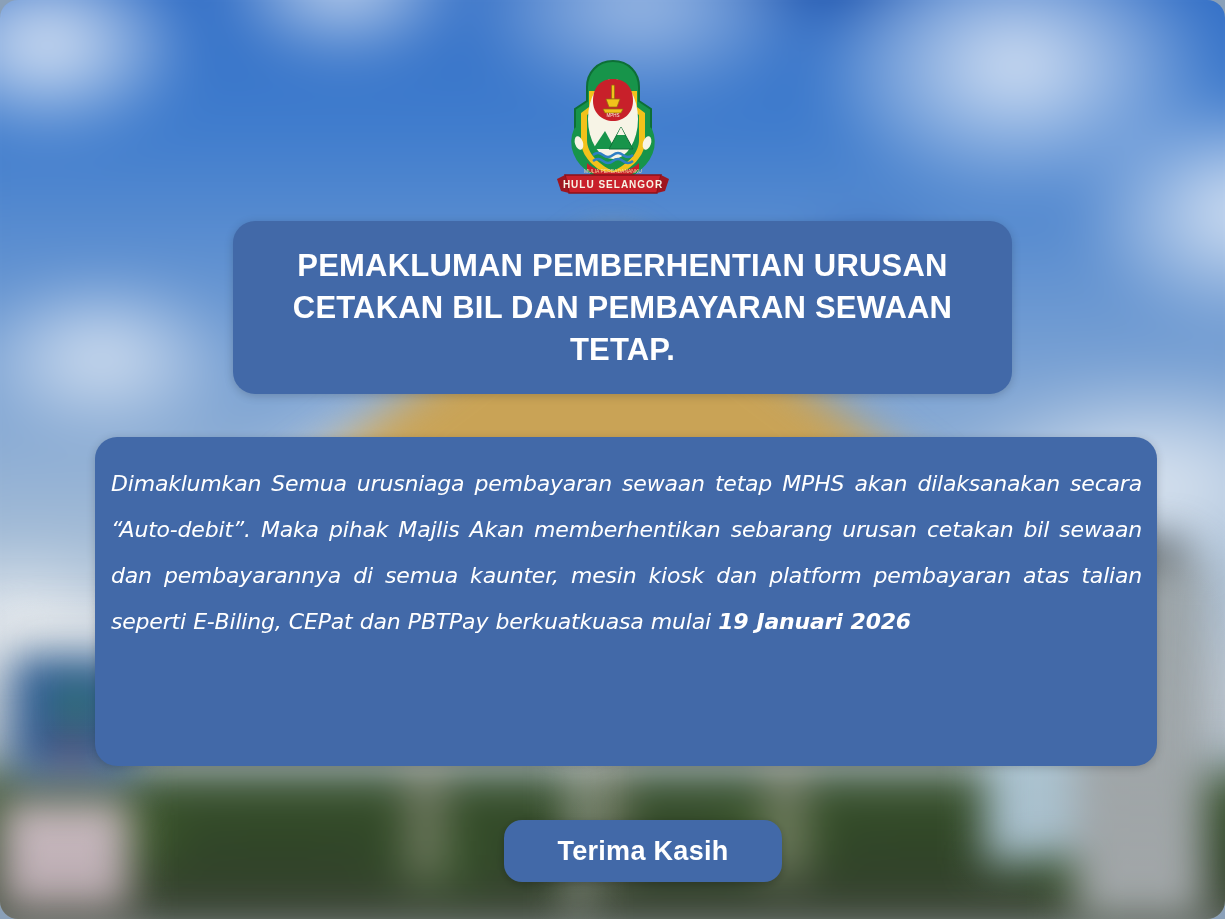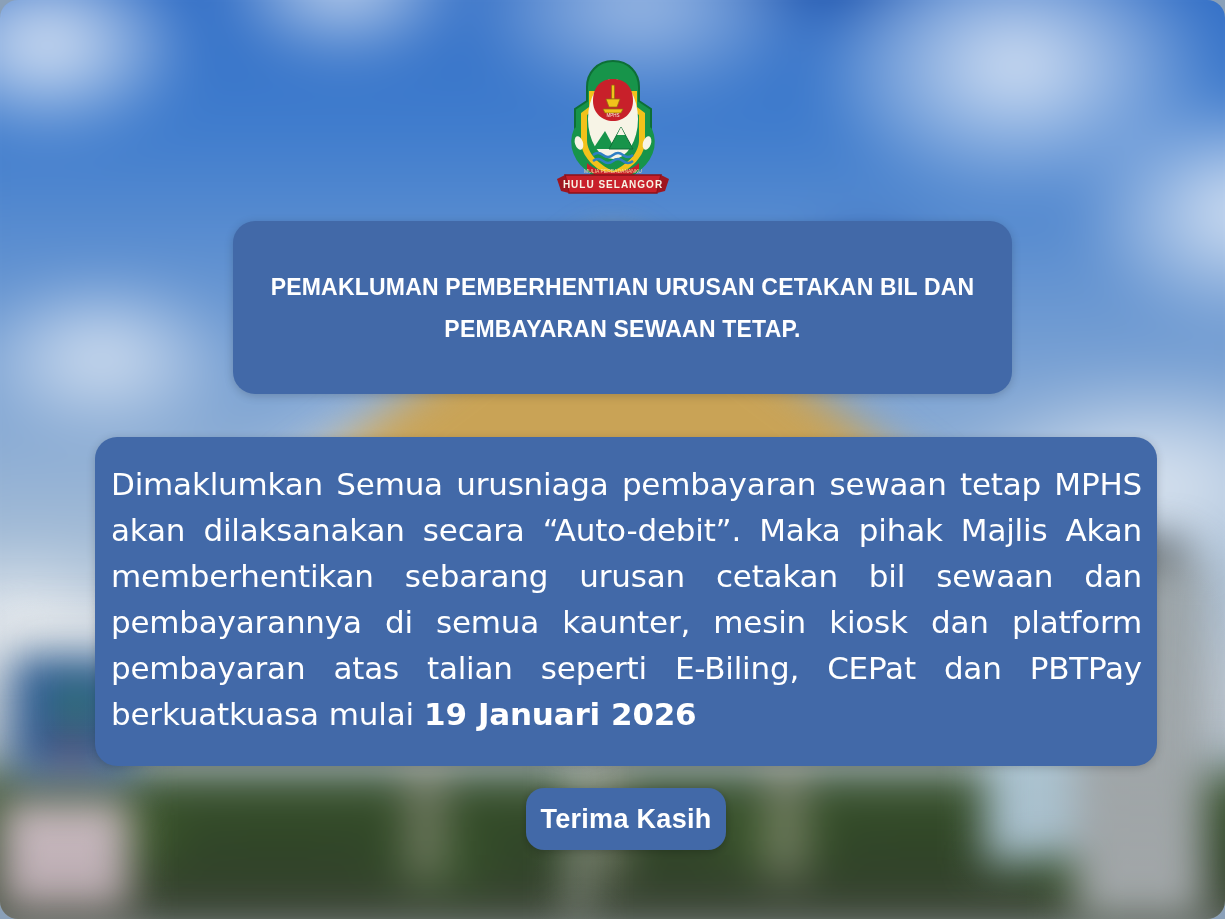--- a/index.html
+++ b/index.html
@@ -116,46 +116,47 @@
   
   .panel{
     position:absolute;background:#4269a8;border-radius:22px;
     box-shadow:0 2px 10px rgba(0,0,0,.18);
   }
   #title-panel{
     left:233px;top:221px;width:779px;height:173px;
     display:flex;align-items:center;justify-content:center;
   }
   #title-panel .title-text{
-    color:#ffffff;font-weight:bold;font-size:23px;line-height:42px;
+    color:#ffffff;font-weight:bold;font-size:31px;line-height:42px;
     text-align:center;letter-spacing:.2px;padding:0 18px;
     font-family:"Liberation Sans", sans-serif;
   }
   #body-panel{
     left:95px;top:437px;width:1062px;height:305px;
     padding:24px 0 0 0;
   }
   #body-panel .body-text{
-    color:#ffffff;font-size:31px;line-height:46px;
+    color:#ffffff;font-size:22px;line-height:46px;
     text-align:justify;text-align-last:left;
     padding:0 8px 0 9px;margin:0;
     font-family:"DejaVu Sans", sans-serif;
     font-weight:400;letter-spacing:-.2px;
     word-spacing:.5px;
+    font-style:italic;
   }
   #body-panel .body-text b{font-weight:bold;}
   .body-inner{width:1048px;margin:0 auto;}
 
   #thanks-button{
-    position:absolute;left:504px;top:788px;width:200px;height:62px;
+    position:absolute;left:504px;top:820px;width:278px;height:62px;
     border:none;border-radius:18px;background:#4269a8;
     color:#fff;font-size:27px;font-weight:bold;
     font-family:"Liberation Sans", sans-serif;
     box-shadow:0 2px 8px rgba(0,0,0,.22);
-    cursor:pointer;letter-spacing:.3px;margin-left:22px;
+    cursor:pointer;letter-spacing:.3px;
   }
 </style>
 </head>
 <body>
 
 <div id="poster">
 
   <div class="bg-layer bg-sky"></div>
 
   <div class="bg-building">

